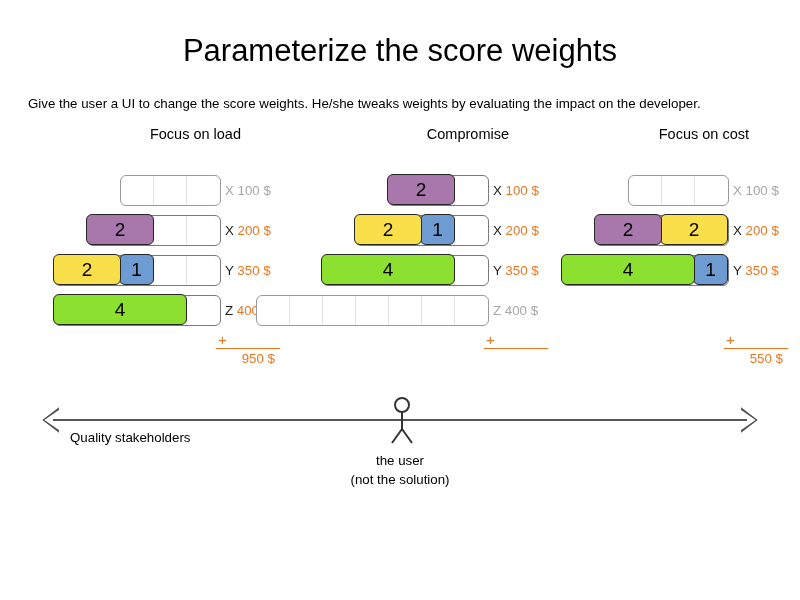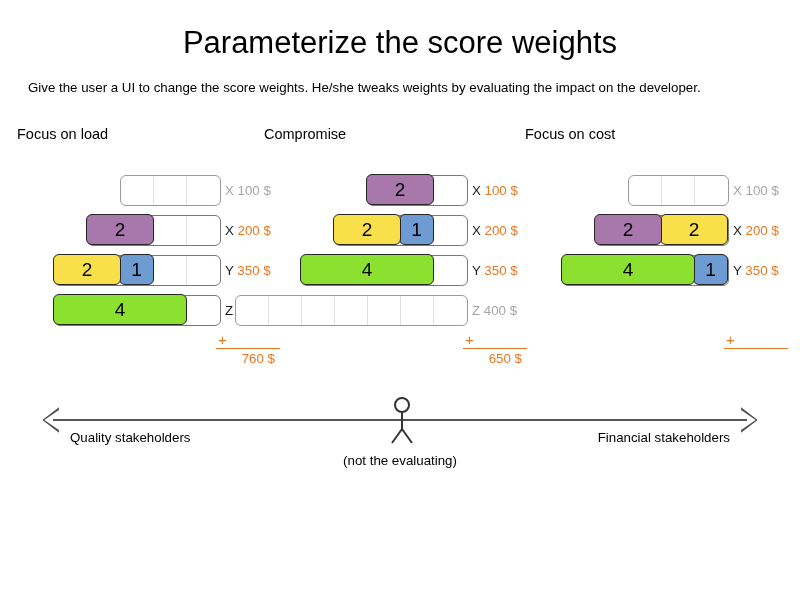--- a/index.html
+++ b/index.html
@@ -15,21 +15,21 @@
     color: #1a1a1a;
     position: relative;
   }
 
   
   #slide-title {
     text-align: center;
     font-size: 31px;
     font-weight: normal;
     color: #000000;
-    margin: 4px;
+    margin: 12px;
     padding-top: 21px;
     letter-spacing: 0px;
   }
   #slide-subtitle {
     font-size: 13.3px;
     color: #000000;
     margin: 0;
     padding-top: 15px;
     padding-left: 28px;
     padding-right: 10px;
@@ -43,25 +43,25 @@
     left: 0;
     width: 800px;
     height: 255px;
   }
   .scenario {
     position: absolute;
     top: 0;
     width: 266px;
   }
   .scenario-0 { left: 17px; }
-  .scenario-1 { left: 264px; }
+  .scenario-1 { left: 285px; }
   .scenario-2 { left: 525px; }
 
   .scenario-title {
-    text-align: left;
+    text-align: right;
     font-size: 14.5px;
     color: #000000;
     height: 20px;
     line-height: 20px;
     padding-right: 42px;
   }
 
   
   .rows {
     position: absolute;
@@ -297,21 +297,21 @@
             <div class="segments">
               <div class="seg seg-green" style="width: 134px; z-index: 10;">4</div>
             </div>
           </div>
           <div class="row-label"><span class="row-key">Z</span> <span class="row-cost">400 $</span></div>
         </div>
       </div>
       <div class="sum">
         <span class="sum-plus">+</span>
         <span class="sum-rule"></span>
-        <span class="sum-total">760 $</span>
+        <span class="sum-total">950 $</span>
       </div>
     </div>
     <div class="scenario scenario-1">
       <div class="scenario-title">Compromise</div>
       <div class="rows">
         <div class="bar-row">
           <div class="track-wrap">
             <div class="track filled" style="width: 101px;">
               <div class="cell" style="width: 33px;"></div>
               <div class="cell" style="width: 33px;"></div>
@@ -364,21 +364,20 @@
               <div class="cell" style="width: 33px;"></div>
               <div class="cell" style="width: 33px;"></div>
             </div>
           </div>
           <div class="row-label muted"><span class="row-key">Z</span> <span class="row-cost">400 $</span></div>
         </div>
       </div>
       <div class="sum">
         <span class="sum-plus">+</span>
         <span class="sum-rule"></span>
-        <span class="sum-total">650 $</span>
       </div>
     </div>
     <div class="scenario scenario-2">
       <div class="scenario-title">Focus on cost</div>
       <div class="rows">
         <div class="bar-row">
           <div class="track-wrap">
             <div class="track" style="width: 101px;">
               <div class="cell" style="width: 33px;"></div>
               <div class="cell" style="width: 33px;"></div>
@@ -415,34 +414,35 @@
               <div class="seg seg-green" style="width: 134px; z-index: 10;">4</div>
               <div class="seg seg-blue" style="width: 35px; z-index: 9;">1</div>
             </div>
           </div>
           <div class="row-label"><span class="row-key">Y</span> <span class="row-cost">350 $</span></div>
         </div>
       </div>
       <div class="sum">
         <span class="sum-plus">+</span>
         <span class="sum-rule"></span>
+        <span class="sum-total">550 $</span>
       </div>
     </div>
   </div>
 
 <div id="spectrum">
   <div class="axis-line"></div>
   <div class="arrow-head arrow-left"></div>
   <div class="arrow-head arrow-right"></div>
   <div class="axis-label axis-label-left">Quality stakeholders</div>
-  <div class="axis-label axis-label-right">Financial stakeholders</div>
 
   <svg id="stick-figure" viewBox="0 0 40 52">
     <circle cx="20" cy="12" r="7" fill="#ffffff" stroke="#333333" stroke-width="2"></circle>
     <line x1="20" y1="19" x2="20" y2="38" stroke="#333333" stroke-width="2"></line>
     <line x1="20" y1="36" x2="10" y2="50" stroke="#333333" stroke-width="2"></line>
     <line x1="20" y1="36" x2="30" y2="50" stroke="#333333" stroke-width="2"></line>
   </svg>
 
   <div class="user-caption">
-    <span>(not the evaluating)</span>
+    <span>the user</span>
+    <span>(not the solution)</span>
   </div>
 </div>
 
 </body></html>

